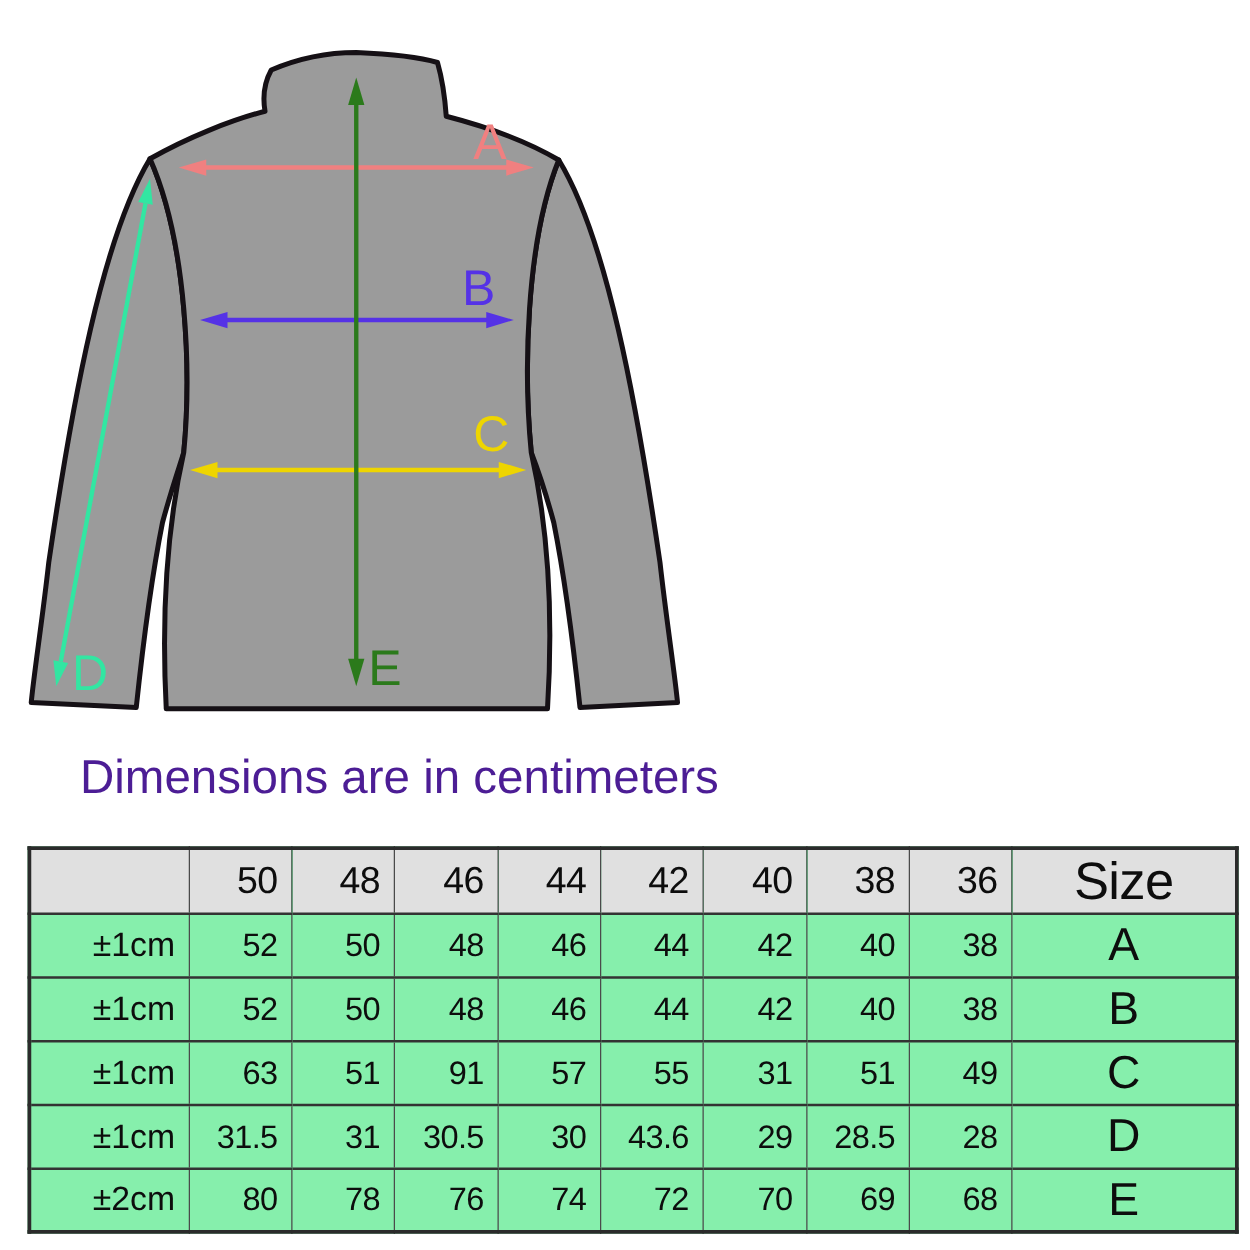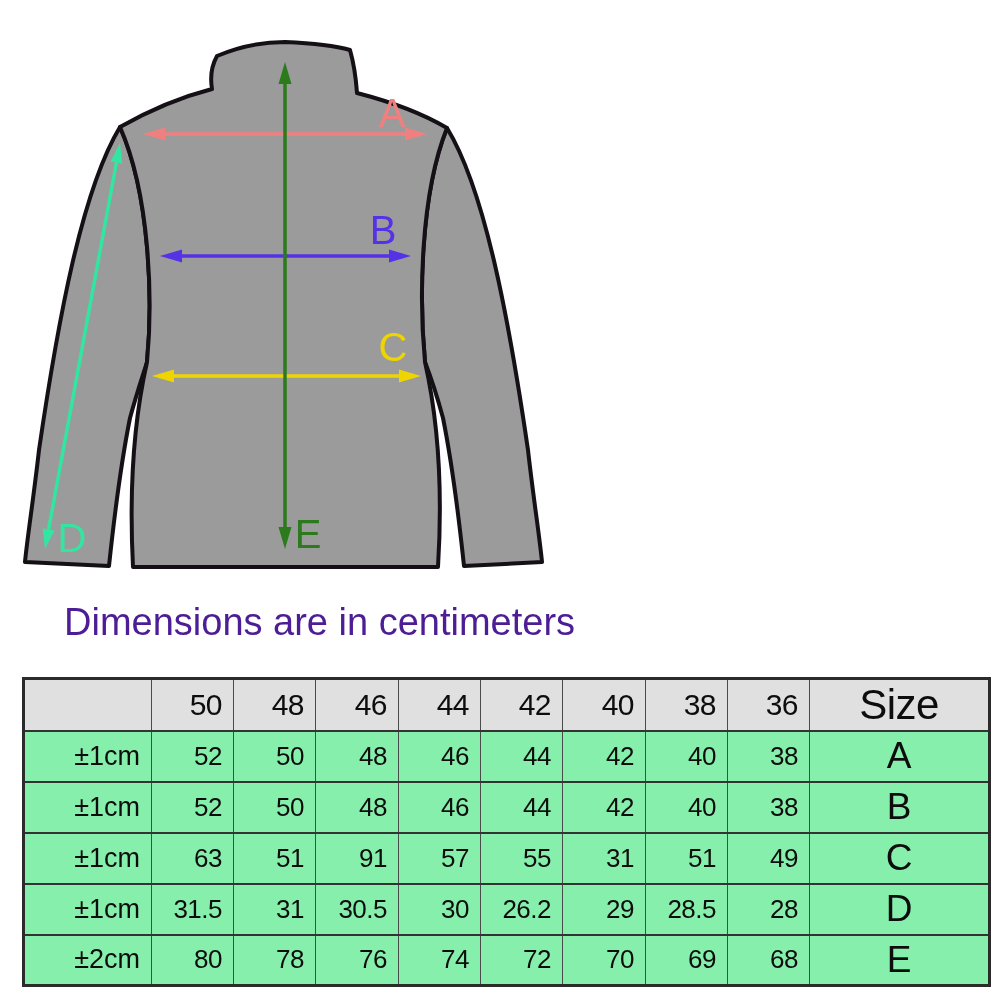--- a/index.html
+++ b/index.html
@@ -144,21 +144,21 @@
         <td class="num">51</td>
         <td class="num">49</td>
         <td class="size-letter">C</td>
       </tr>
       <tr>
         <td class="tol">±1cm</td>
         <td class="num">31.5</td>
         <td class="num">31</td>
         <td class="num">30.5</td>
         <td class="num">30</td>
-        <td class="num">26.2</td>
+        <td class="num">43.6</td>
         <td class="num">29</td>
         <td class="num">28.5</td>
         <td class="num">28</td>
         <td class="size-letter">D</td>
       </tr>
       <tr>
         <td class="tol">±2cm</td>
         <td class="num">80</td>
         <td class="num">78</td>
         <td class="num">76</td>

